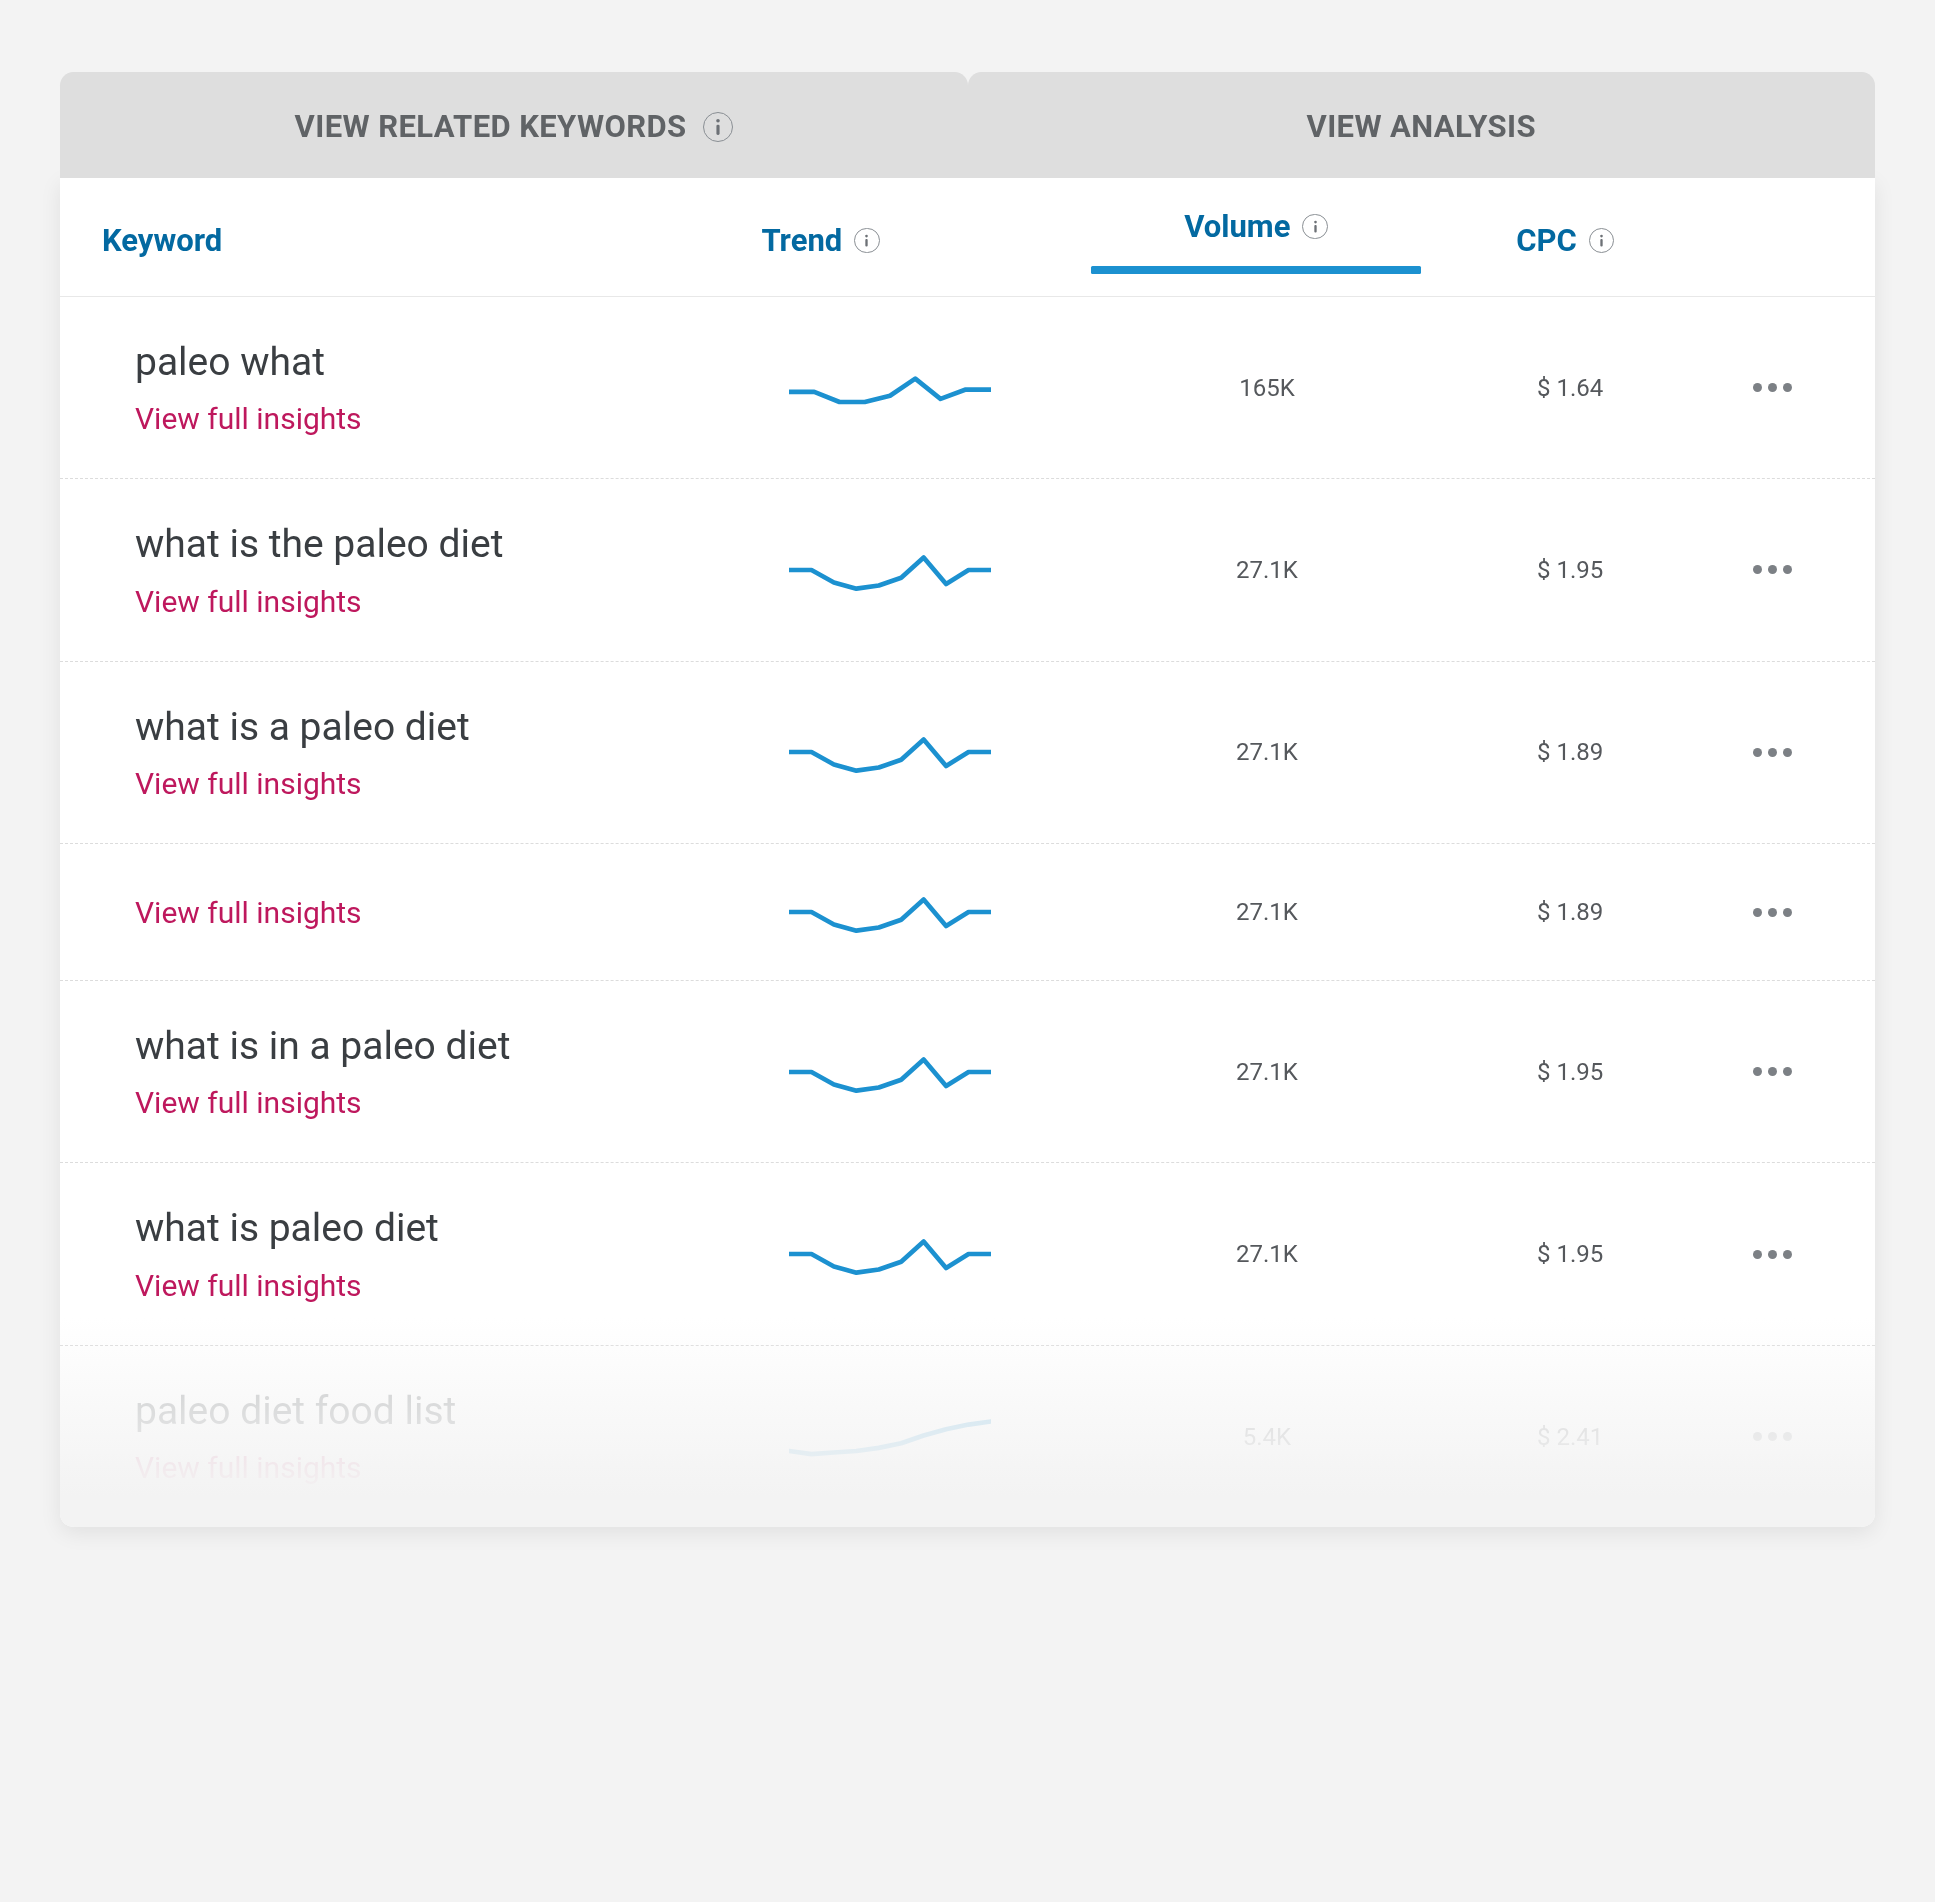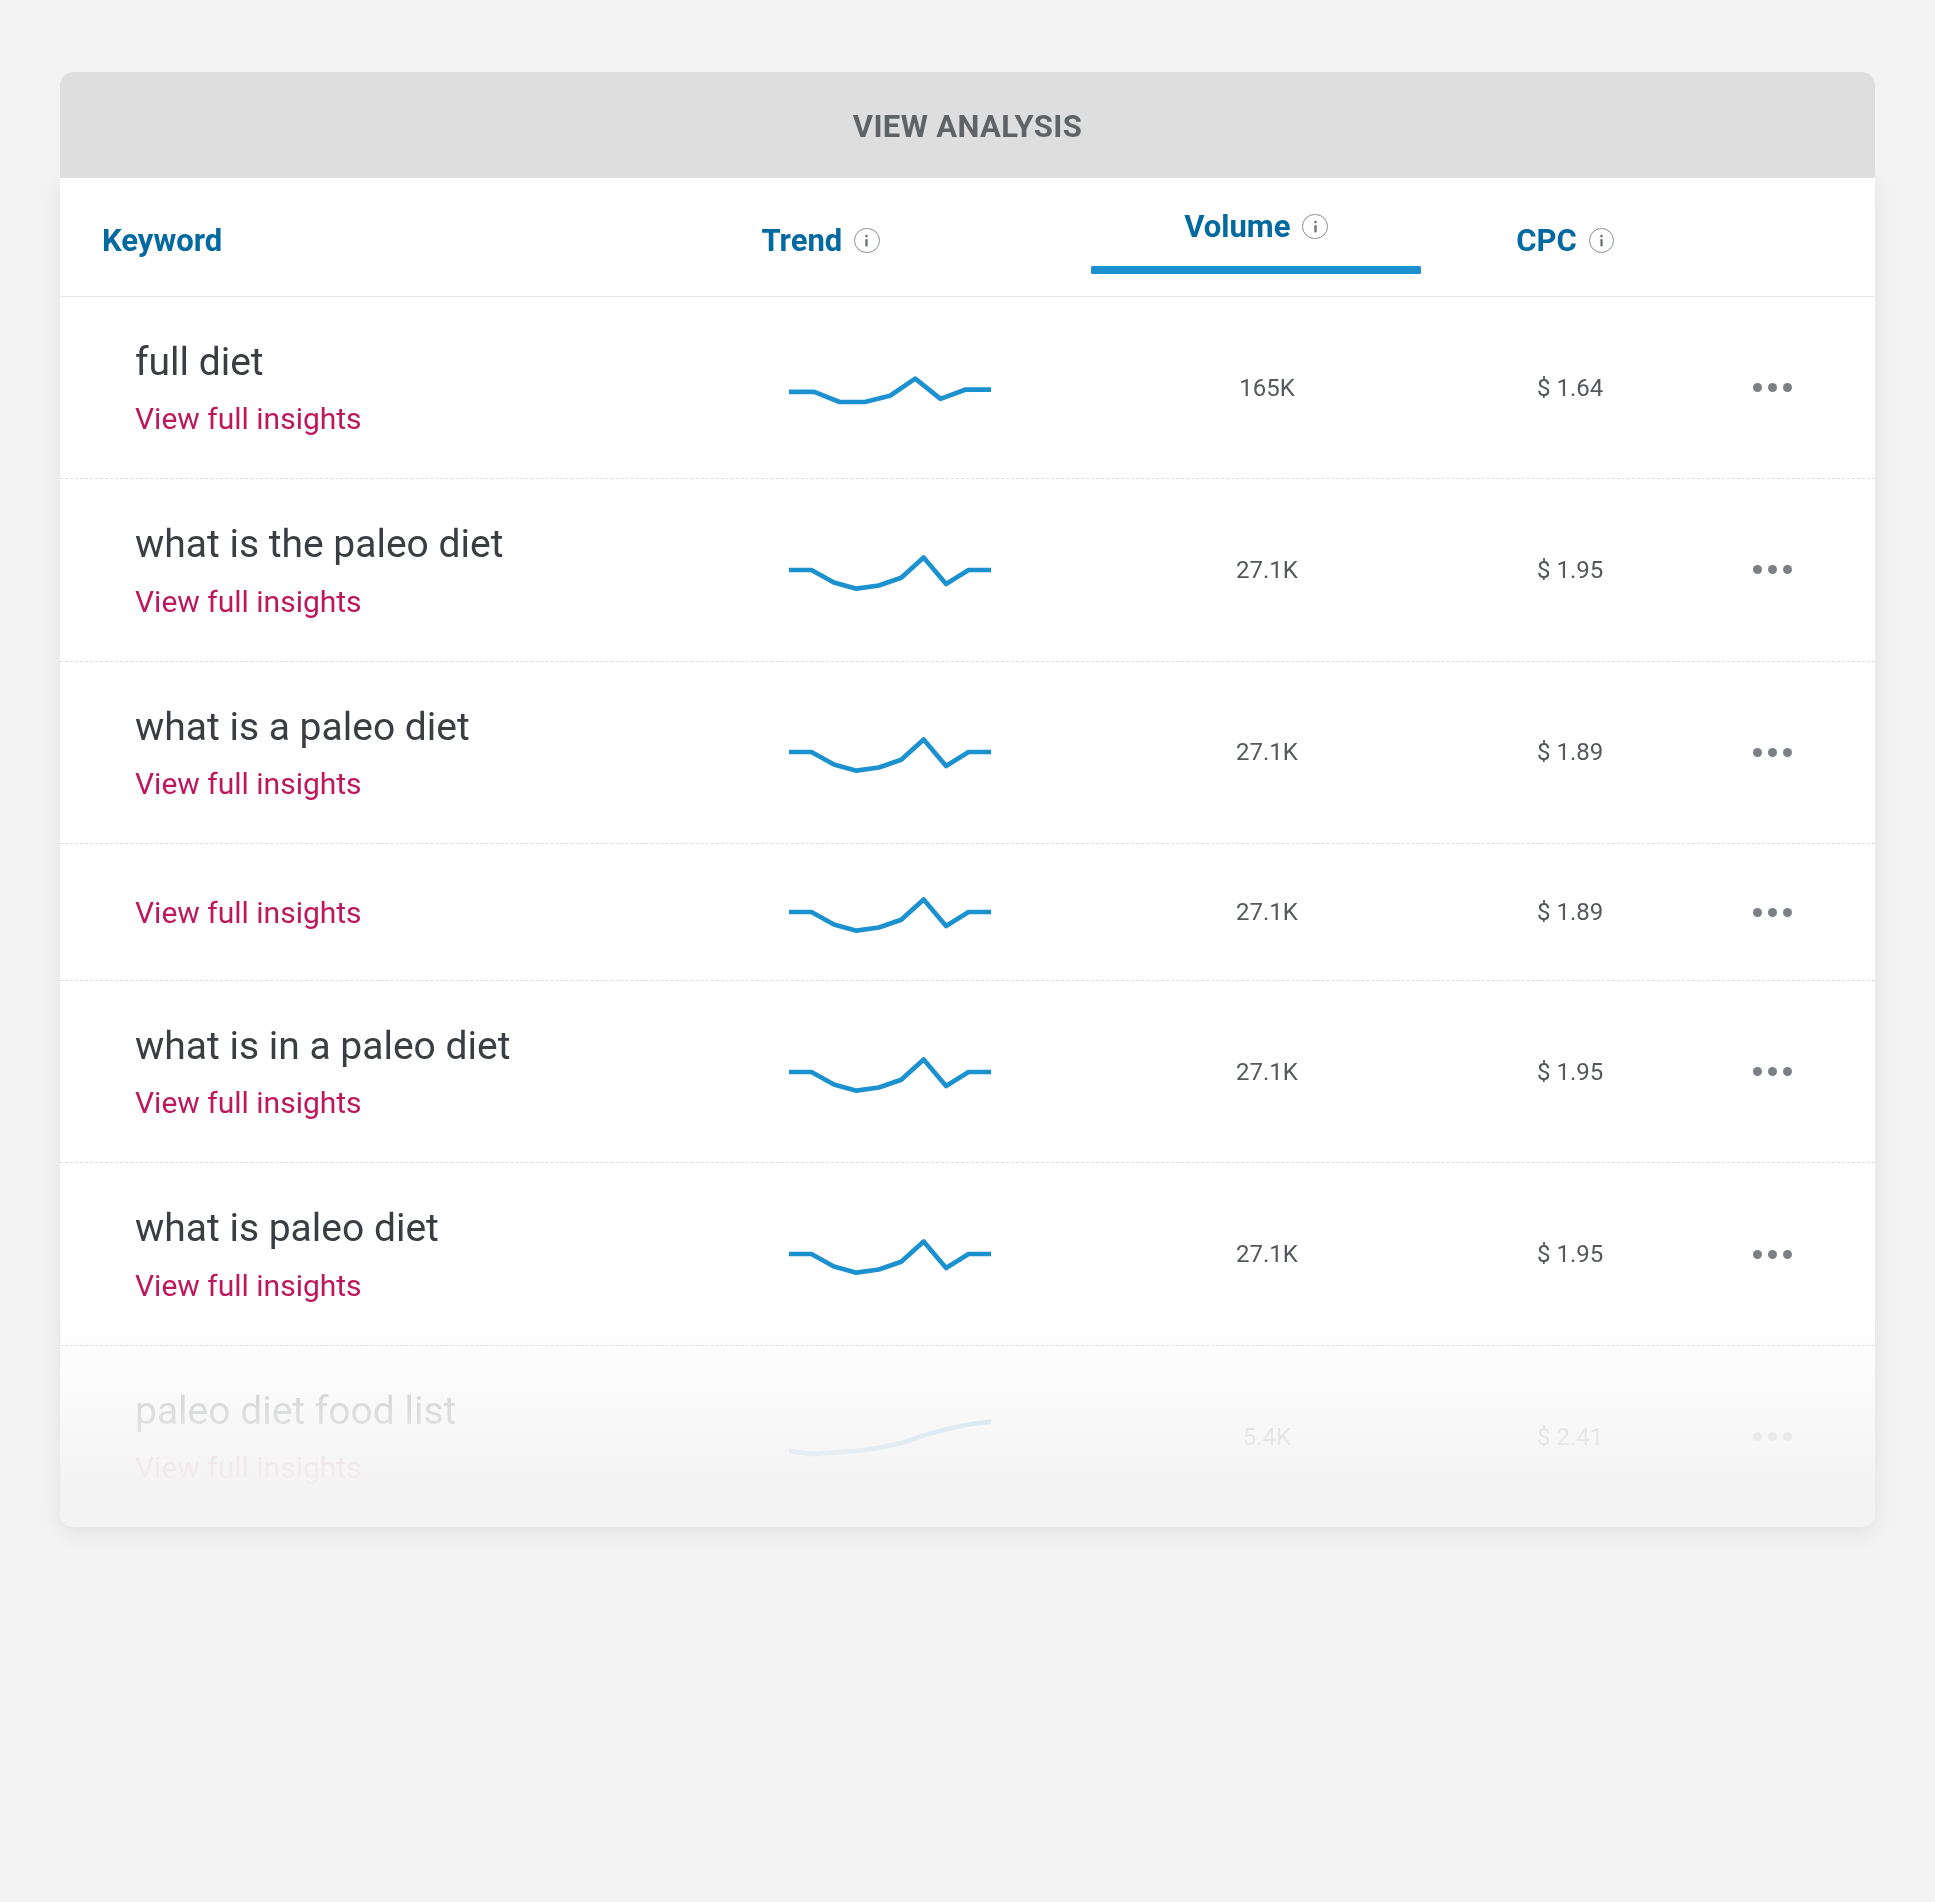--- a/index.html
+++ b/index.html
@@ -154,20 +154,29 @@
   }
   .rows-wrap { position: relative; }
 </style>
 </head>
 <body>
 
 <div class="panel">
 
   <div class="tabs">
 
+    <div class="tab">
+      <span class="tab-label">VIEW RELATED KEYWORDS</span>
+      <span class="info-icon">
+        <svg width="12" height="18" viewBox="0 0 10 16">
+            <circle cx="5" cy="2.5" r="1.6" fill="#6d7176"></circle>
+            <rect x="3.6" y="6" width="2.8" height="9" rx="1.2" fill="#6d7176"></rect>
+          </svg>
+      </span>
+    </div>
 
 
     <div class="tab">
       <span class="tab-label">VIEW ANALYSIS</span>
     </div>
 
   </div>
 
   <div class="card">
 
@@ -205,21 +214,21 @@
             </svg>
         </span>
       </div>
       <div></div>
     </div>
 
     <div class="rows-wrap">
       <div id="rows" class="rows">
           <div class="row">
             <div class="kcell">
-              <div class="kw">full diet</div>
+              <div class="kw">paleo what</div>
               <div class="view-link">View full insights</div>
             </div>
             <div class="trend-cell">
               <svg class="trend-svg" viewBox="0 0 260 60">
                 <polyline points="0.0,35.0 32.5,35.0 65.0,48.0 97.5,48.0 130.0,40.0 162.5,18.0 195.0,44.0 227.5,32.0 260.0,32.0"></polyline>
               </svg>
             </div>
             <div class="vol-cell">165K</div>
             <div class="cpc-cell">$ 1.64</div>
             <div class="more-cell">

